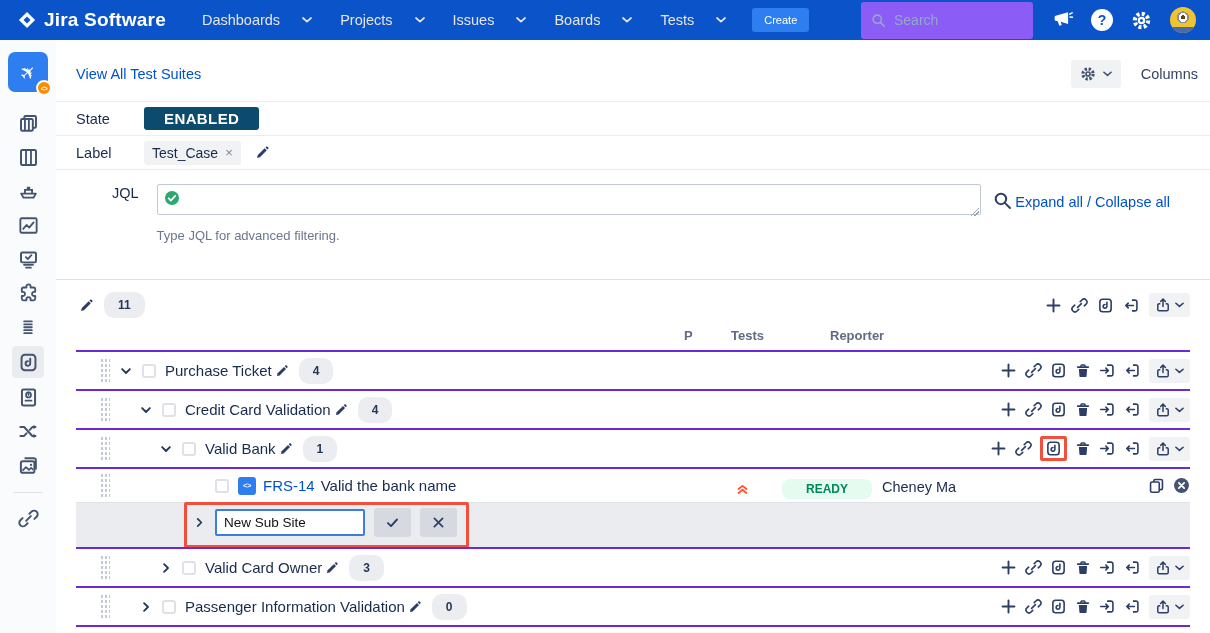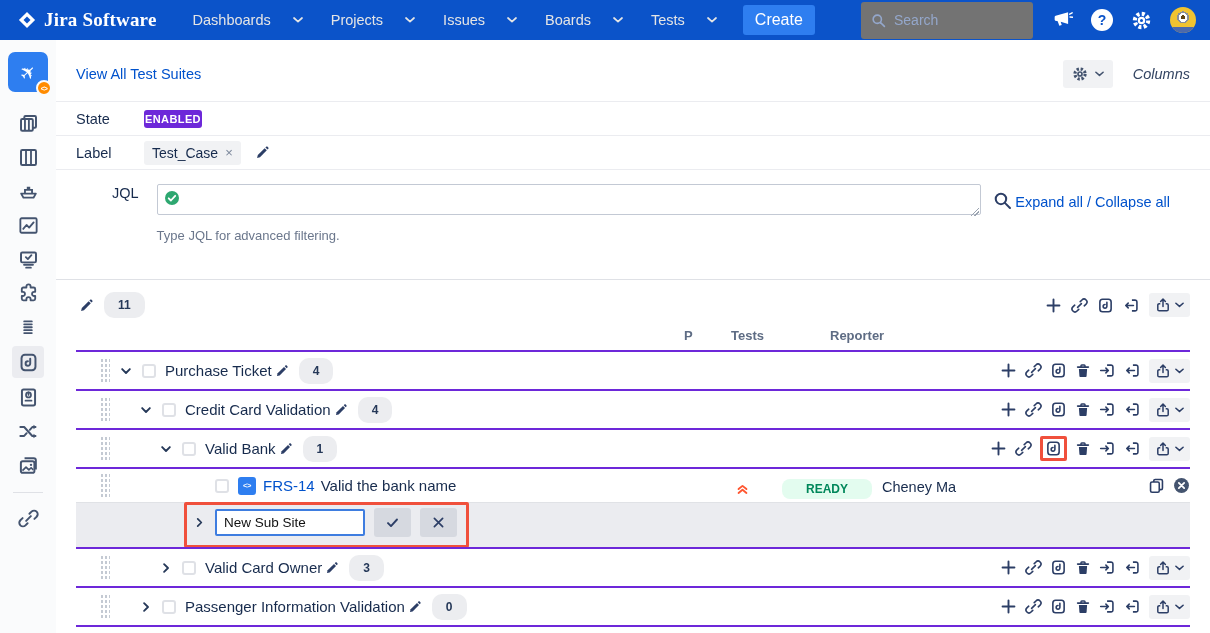--- a/index.html
+++ b/index.html
@@ -3,27 +3,27 @@
 <meta charset="utf-8">
 <style>
   * { margin:0; padding:0; box-sizing:border-box; }
   html,body { width:1210px; height:633px; overflow:hidden; background:#fff;
               font-family:"Liberation Sans", sans-serif; color:#172B4D; }
 
   
   .navbar { position:absolute; left:0; top:0; width:1210px; height:40px;
             background:#0B53C9; display:flex; align-items:center; padding:0 14px; z-index:30; }
   .brand { display:flex; align-items:center; gap:8px; margin-left:4px; }
-  .brand-title { color:#fff; font-size:19px; font-weight:700; letter-spacing:.2px;font-family:Liberation Serif, serif; }
+  .brand-title { color:#fff; font-size:19px; font-weight:700; letter-spacing:.2px; }
   .nav-menus { display:flex; align-items:center; margin-left:36px; gap:28px; }
   .nav-item { display:flex; align-items:center; gap:22px; color:#e5e5e5; font-size:14.5px; cursor:pointer; }
   .create-btn { margin-left:26px; background:#2E7EF0; color:#fff; border:none; border-radius:3px;
-                font-size:16px; padding:6px 12px; cursor:pointer; font-family:inherit; }
+                font-size:11px; padding:6px 12px; cursor:pointer; font-family:inherit; }
   .nav-right { margin-left:auto; display:flex; align-items:center; gap:18px; }
-  .nav-search { display:flex; align-items:center; gap:8px; background:#737373; border-radius:3px;
+  .nav-search { display:flex; align-items:center; gap:8px; background:#8b5cf6; border-radius:3px;
                 width:172px; height:37px; padding:0 10px; }
   .nav-search input { background:transparent; border:none; outline:none; color:#E8EDF7;
                       font-size:14px; width:120px; font-family:inherit; }
   .nav-search input::placeholder { color:#94A7CB; }
   .help-circle { width:22px; height:22px; border-radius:50%; background:#fff; color:#0B53C9;
                  font-size:14px; font-weight:700; display:flex; align-items:center; justify-content:center; cursor:pointer; }
   .avatar { width:26px; height:26px; border-radius:50%; position:relative; overflow:hidden; cursor:pointer;
             background:radial-gradient(circle at 50% 40%, #5f4413 0 2px, #ffffff 2px 4.5px, #8a8f98 4.5px 6px, #F0C330 6px); }
   .avatar::after { content:""; position:absolute; left:0; bottom:0; width:100%; height:24%; background:#4a69ad; }
 
@@ -37,31 +37,31 @@
                 background:#FF8B00; border:2px solid #FAFBFC; color:#fff; font-size:6.5px; font-weight:700;
                 display:flex; align-items:center; justify-content:center; letter-spacing:-0.5px; }
   .side-ic { width:32px; height:30px; display:flex; align-items:center; justify-content:center;
              color:#44546F; margin-bottom:4px; cursor:pointer; border-radius:4px; }
   .side-ic.active { background:#EBECF0; height:32px; }
   .side-div { width:30px; height:1px; background:#DFE1E6; margin:8px 0 10px; }
 
   
   .main { position:absolute; left:56px; top:40px; width:1154px; height:593px; background:#fff; }
 
-  .topline { display:flex; align-items:center; padding:20px 20px 13px 20px; border-bottom:1px solid #EBECF0; }
+  .topline { display:flex; align-items:center; padding:20px 12px 13px 20px; border-bottom:1px solid #EBECF0; }
   .link { color:#0052CC; font-size:14.5px; text-decoration:none; cursor:pointer; }
-  .top-right { margin-left:auto; display:flex; align-items:center; gap:20px;font-style:italic; }
+  .top-right { margin-left:auto; display:flex; align-items:center; gap:20px; }
   .gear-btn { display:flex; align-items:center; gap:7px; background:#F1F2F4; border-radius:3px;
               padding:6px 9px; color:#44546F; cursor:pointer; }
   .columns-label { color:#344563; font-size:14.5px; cursor:pointer; }
 
   .field-row { display:flex; align-items:center; min-height:34px; padding:0 20px; border-bottom:1px solid #EBECF0; }
   .field-label { width:46px; font-size:14.5px; color:#172B4D; margin-right:22px; }
-  .badge-enabled { background:#6d28d9; color:#fff; font-size:11px; font-weight:700; letter-spacing:.4px;
-                   border-radius:3px; padding:3px 1px; }
+  .badge-enabled { background:#0c4a6e; color:#fff; font-size:15px; font-weight:700; letter-spacing:.4px;
+                   border-radius:3px; padding:3px 20px; }
   .chip { display:inline-flex; align-items:center; gap:7px; background:#F1F2F4; border-radius:3px;
           padding:4px 8px; font-size:14px; color:#172B4D; }
   .chip-x { color:#7A869A; font-size:13px; cursor:pointer; }
   .pencil { color:#2c3e66; display:inline-flex; cursor:pointer; }
 
   .jql-block { display:flex; align-items:flex-start; padding:14px 20px 0 20px; }
   .jql-label { font-size:14.5px; color:#172B4D; align-self:flex-end; margin:0 0 42px 36px; }
   .jql-col { display:flex; flex-direction:column; margin-left:18px; }
   .jql-box { position:relative; width:824px; }
   .jql-ta { width:824px; height:31px; border:1px solid #C3C9D4; border-radius:2px; resize:none;

